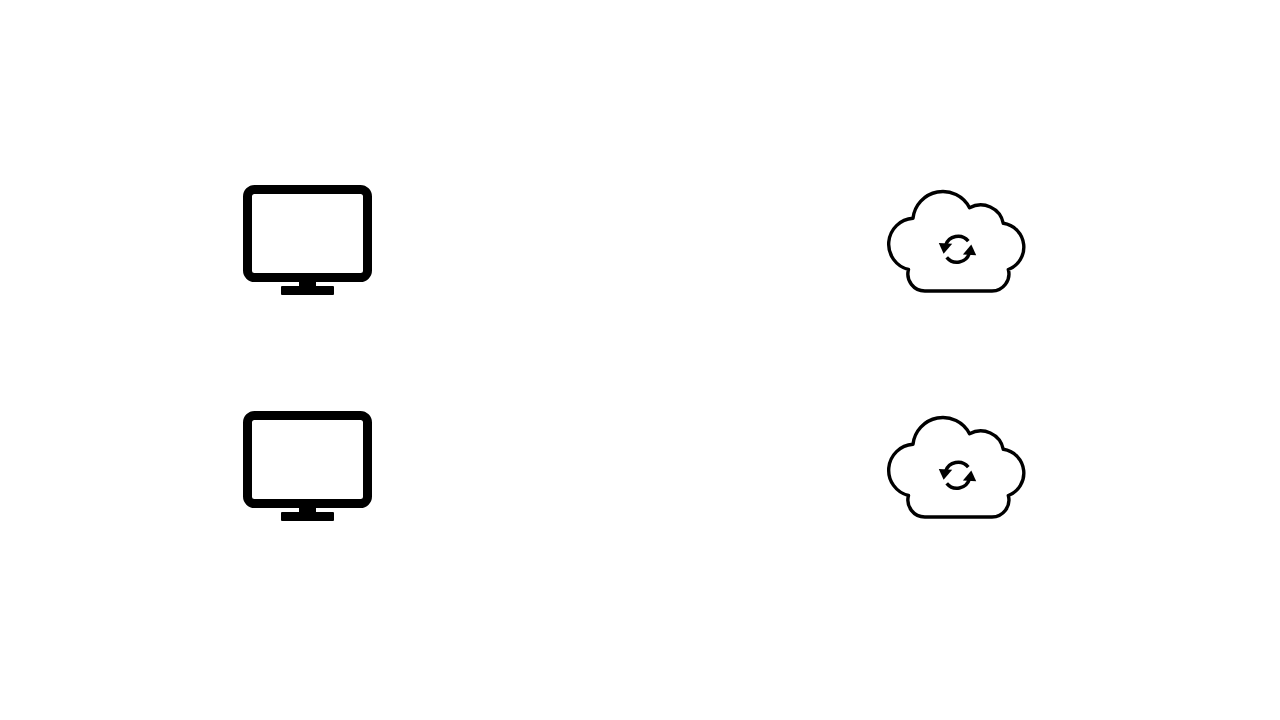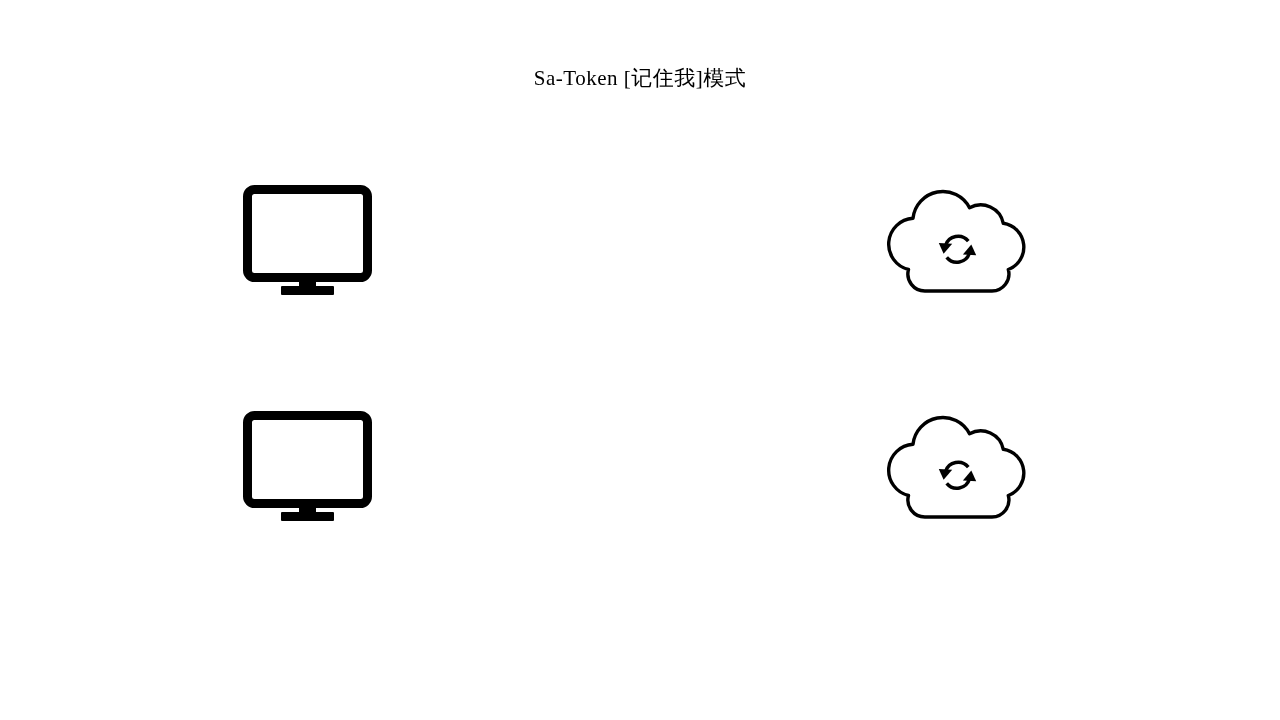--- a/index.html
+++ b/index.html
@@ -44,21 +44,20 @@
   .client-row-1 { left: 243px; top: 185px; }
   .client-row-2 { left: 243px; top: 411px; }
   .server-row-1 { left: 885px; top: 202px; }
   .server-row-2 { left: 885px; top: 428px; }
 </style>
 </head>
 <body>
 
 <div id="canvas">
 
-  <div id="diagram-title">Sa-Token [记住我]模式</div>
 
   <div class="node client-row-1">
     <span>
       <svg width="130" height="116" viewBox="0 0 130 116" fill="none" aria-hidden="true">
         <rect x="4.5" y="4.5" width="120" height="88" rx="7" ry="7" stroke="#000000" stroke-width="9" fill="none"></rect>
         <rect x="56" y="92" width="17" height="12" fill="#000000"></rect>
         <rect x="38" y="101" width="53" height="9" rx="1" ry="1" fill="#000000"></rect>
       </svg>
     </span>
   </div>

